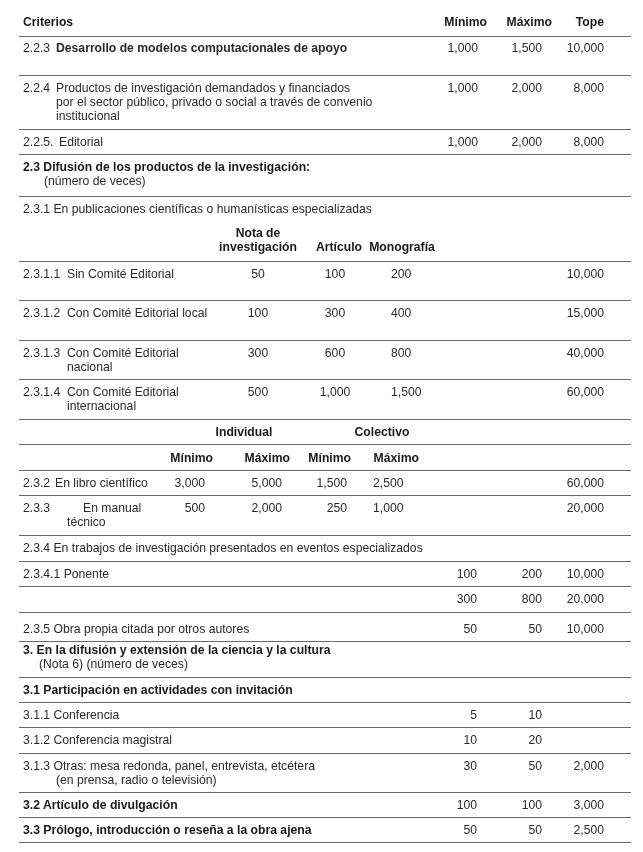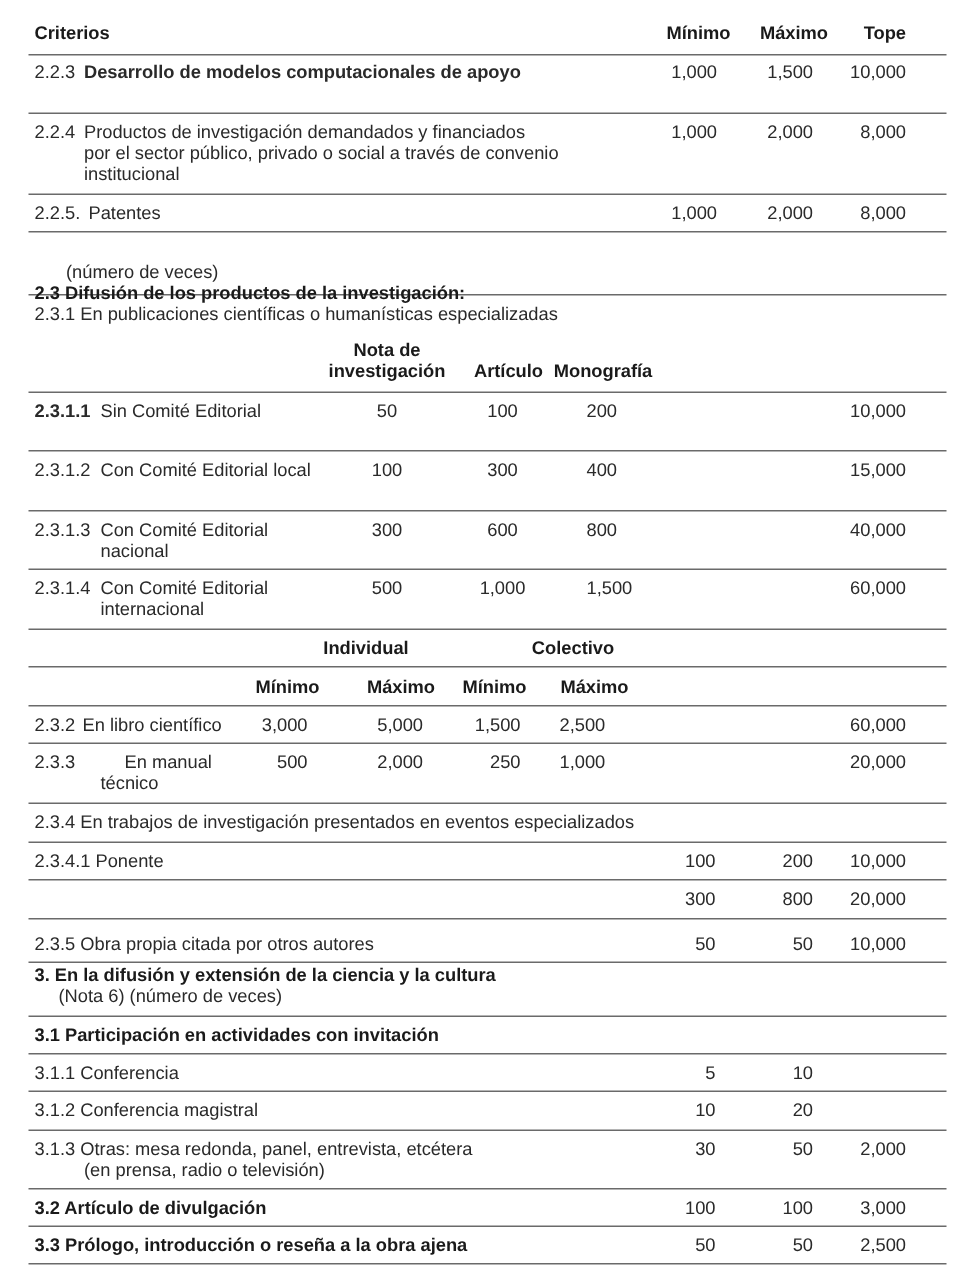--- a/index.html
+++ b/index.html
@@ -37,41 +37,41 @@
     <span class="t" style="left:37px;top:6px;">Productos de investigación demandados y financiados</span>
     <span class="t" style="left:37px;top:20px;">por el sector público, privado o social a través de convenio</span>
     <span class="t" style="left:37px;top:34px;">institucional</span>
     <span class="t r" style="right:153px;top:6px;">1,000</span>
     <span class="t r" style="right:89px;top:6px;">2,000</span>
     <span class="t r" style="right:27px;top:6px;">8,000</span>
   </div>
 
   <div class="row" style="top:129px;height:25px;">
     <span class="t" style="left:4px;top:6px;">2.2.5.</span>
-    <span class="t" style="left:40px;top:6px;">Patentes</span>
+    <span class="t" style="left:40px;top:6px;">Editorial</span>
     <span class="t r" style="right:153px;top:6px;">1,000</span>
     <span class="t r" style="right:89px;top:6px;">2,000</span>
     <span class="t r" style="right:27px;top:6px;">8,000</span>
   </div>
 
   <div class="row" style="top:154px;height:42px;">
-    <span class="t b" style="left:4px;top:6px;margin-top:28px;">2.3 Difusión de los productos de la investigación:</span>
+    <span class="t b" style="left:4px;top:6px;">2.3 Difusión de los productos de la investigación:</span>
     <span class="t" style="left:25px;top:20px;">(número de veces)</span>
   </div>
 
   <div class="row" style="top:196px;height:65px;">
     <span class="t" style="left:4px;top:6px;">2.3.1 En publicaciones científicas o humanísticas especializadas</span>
     <span class="t b c" style="left:189px;width:100px;top:30px;">Nota de</span>
     <span class="t b c" style="left:189px;width:100px;top:44px;">investigación</span>
     <span class="t b c" style="left:290px;width:60px;top:44px;">Artículo</span>
     <span class="t b c" style="left:350px;width:66px;top:44px;">Monografía</span>
   </div>
 
   <div class="row" style="top:261px;height:39px;">
-    <span class="t" style="left:4px;top:6px;font-weight:bold;">2.3.1.1</span>
+    <span class="t" style="left:4px;top:6px;">2.3.1.1</span>
     <span class="t" style="left:48px;top:6px;">Sin Comité Editorial</span>
     <span class="t c" style="left:219px;width:40px;top:6px;">50</span>
     <span class="t c" style="left:296px;width:40px;top:6px;">100</span>
     <span class="t" style="left:372px;top:6px;">200</span>
     <span class="t r" style="right:27px;top:6px;">10,000</span>
   </div>
 
   <div class="row" style="top:300px;height:40px;">
     <span class="t" style="left:4px;top:6px;">2.3.1.2</span>
     <span class="t" style="left:48px;top:6px;">Con Comité Editorial local</span>

